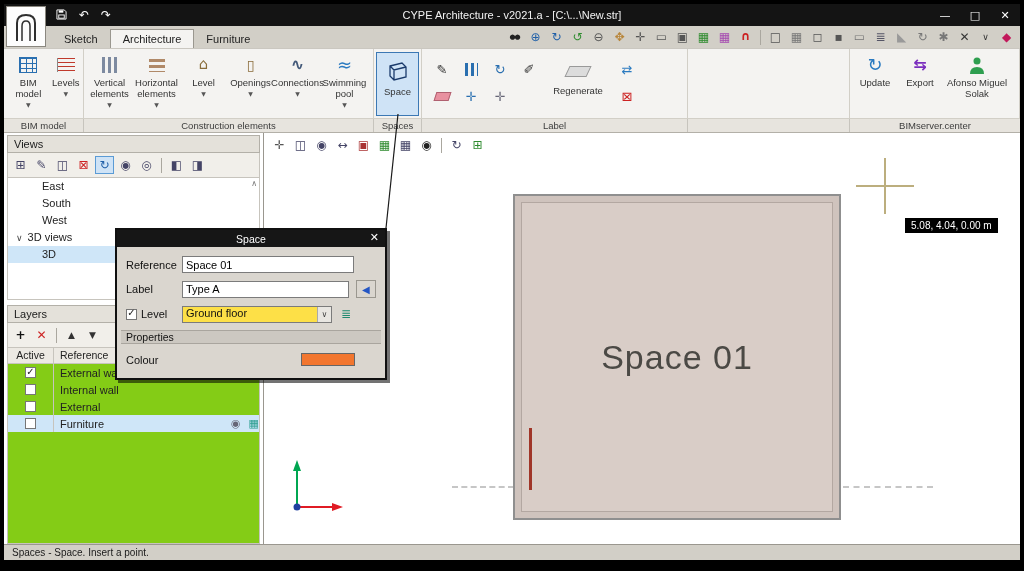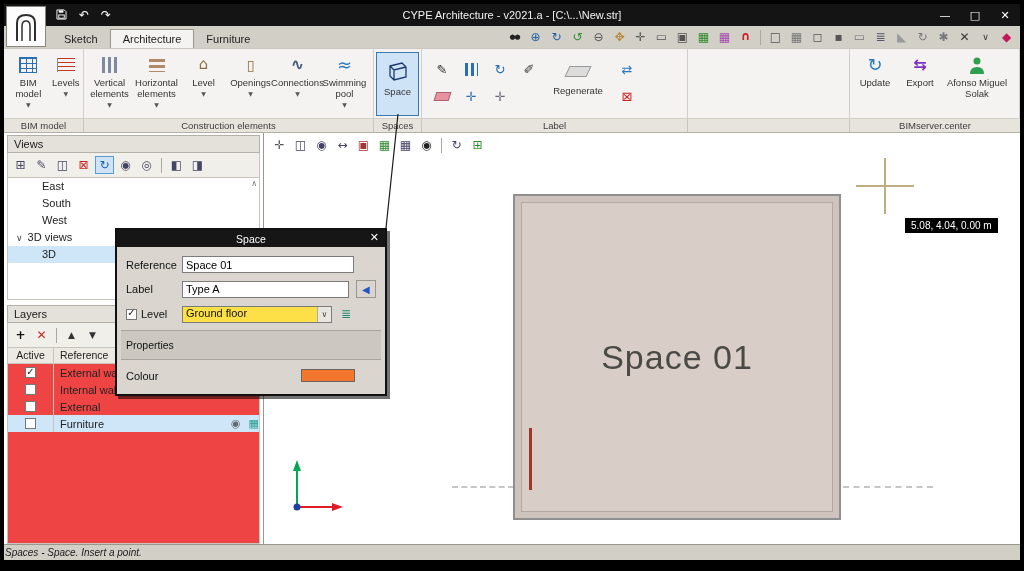--- a/index.html
+++ b/index.html
@@ -70,21 +70,21 @@
            font-size:12px; font-family:"DejaVu Sans",sans-serif; border:1px solid transparent; }
   .sicon.selected { background:#cfe3f6; border:1px solid #5b9bd5; }
   .views-list { border:1px solid #c7c4bd; border-top:none; height:122px; position:relative;
                 font-size:11px; color:#222; background:#fff; }
   .vrow { height:17px; line-height:17px; padding-left:34px; }
   .vrow.group { padding-left:8px; }
   .vrow.group .chev { font-size:9px; margin-right:5px; color:#444; font-family:"DejaVu Sans",sans-serif; }
   .vrow.selected { background:#cfe6f8; }
   .scroll-up { position:absolute; right:2px; top:1px; font-size:8px; color:#777; font-family:"DejaVu Sans",sans-serif; }
   .layers-header { margin-top:5px; }
-  .layers-table { border:1px solid #c7c4bd; border-top:none; flex:1; background:#ef4444; font-size:11px; color:#222; }
+  .layers-table { border:1px solid #c7c4bd; border-top:none; flex:1; background:#84cc16; font-size:11px; color:#222; }
   .lt-head { display:flex; background:#ece9e3; border-bottom:1px solid #c7c4bd; font-size:10.5px; height:16px; line-height:15px; }
   .lt-row { display:flex; height:17px; align-items:center; }
   .lt-row.selected { background:#cfe6f8; }
   .col-a { width:46px; border-right:1px solid #c7c4bd; display:flex; justify-content:center; align-items:center; height:100%; }
   .col-r { flex:1; padding-left:6px; display:flex; align-items:center; gap:4px; overflow:hidden; white-space:nowrap; }
   .cb { width:11px; height:11px; border:1px solid #767676; background:#fff; display:inline-flex;
         align-items:center; justify-content:center; }
   .cb .tick { font-size:10px; line-height:1; color:#222; margin-top:-2px; font-family:"DejaVu Sans",sans-serif; }
   .row-icon { margin-left:auto; font-size:11px; font-family:"DejaVu Sans",sans-serif; }
 
@@ -119,31 +119,31 @@
   .back-btn { width:21px; height:18px; margin-left:7px; border:1px solid #9a978f; background:#dad6cf;
               color:#2456c4; font-size:10px; display:flex; align-items:center; justify-content:center;
               font-family:"DejaVu Sans",sans-serif; }
   .select { width:150px; height:17px; border:1px solid #7b7b7b; background:#fde047; display:flex;
             align-items:flex-start; font-size:11px; padding-left:3px; }
   .sel-arrow { margin-left:auto; width:14px; height:15px; background:#e8e6e1; border-left:1px solid #aaa;
                text-align:center; font-size:8px; line-height:15px; color:#444; font-family:"DejaVu Sans",sans-serif; }
   .lvl-btn { width:18px; height:18px; margin-left:5px; display:flex; align-items:center; justify-content:center;
              font-size:12px; color:#1f8a70; font-family:"DejaVu Sans",sans-serif; }
   .props-header { background:#ccc8c1; border-top:1px solid #a9a59e; border-bottom:1px solid #a9a59e;
-                  font-size:10.5px; padding:8px 5px; margin:6px -5px 9px; color:#111; }
+                  font-size:10.5px; padding:0 5px; margin:6px -5px 9px; color:#111; }
   .push { margin-left:auto; }
   .unit { width:16px; margin-left:5px; }
   .swatch { width:54px; height:13px; border:1px solid #666; }
   .after-swatch { width:21px; }
   .dlg-cb { margin-right:4px; }
 
   
   .callout { position:absolute; left:0; top:0; width:1016px; height:556px; pointer-events:none; z-index:45; }
   .statusbar { height:16px; background:#d2cfc7; border-top:1px solid #9a978f; font-size:10px;
-               color:#1a1a1a; padding:2px 1px; flex:0 0 auto;font-style:italic; }
+               color:#1a1a1a; padding:2px 8px; flex:0 0 auto; }
 </style>
 </head>
 <body>
 
 <div class="window">
 
   <div class="app-logo">
     <svg width="26" height="32" viewBox="0 0 26 32">
       <path d="M4 30 V12 Q4 4 13 4 Q22 4 22 12 V30" fill="none" stroke="#2f2f2f" stroke-width="2"></path>
       <path d="M9 30 V15 Q9 10 13 10 Q17 10 17 15 V30" fill="none" stroke="#2f2f2f" stroke-width="1.5"></path>

